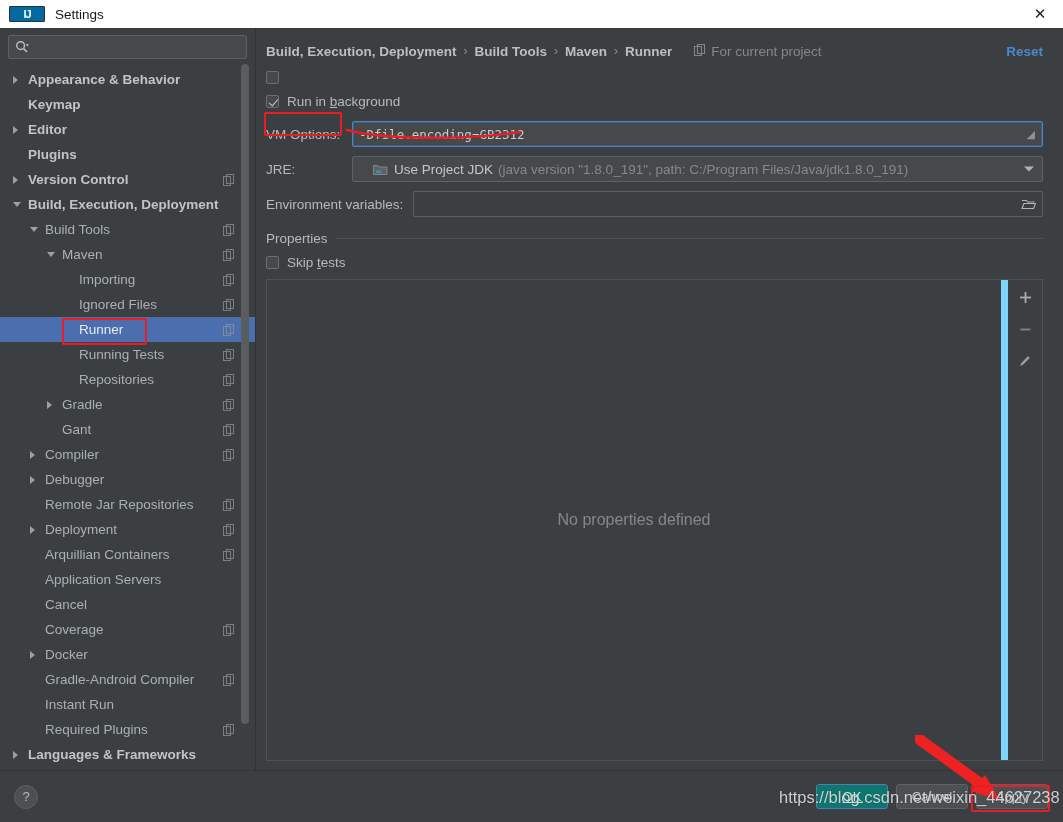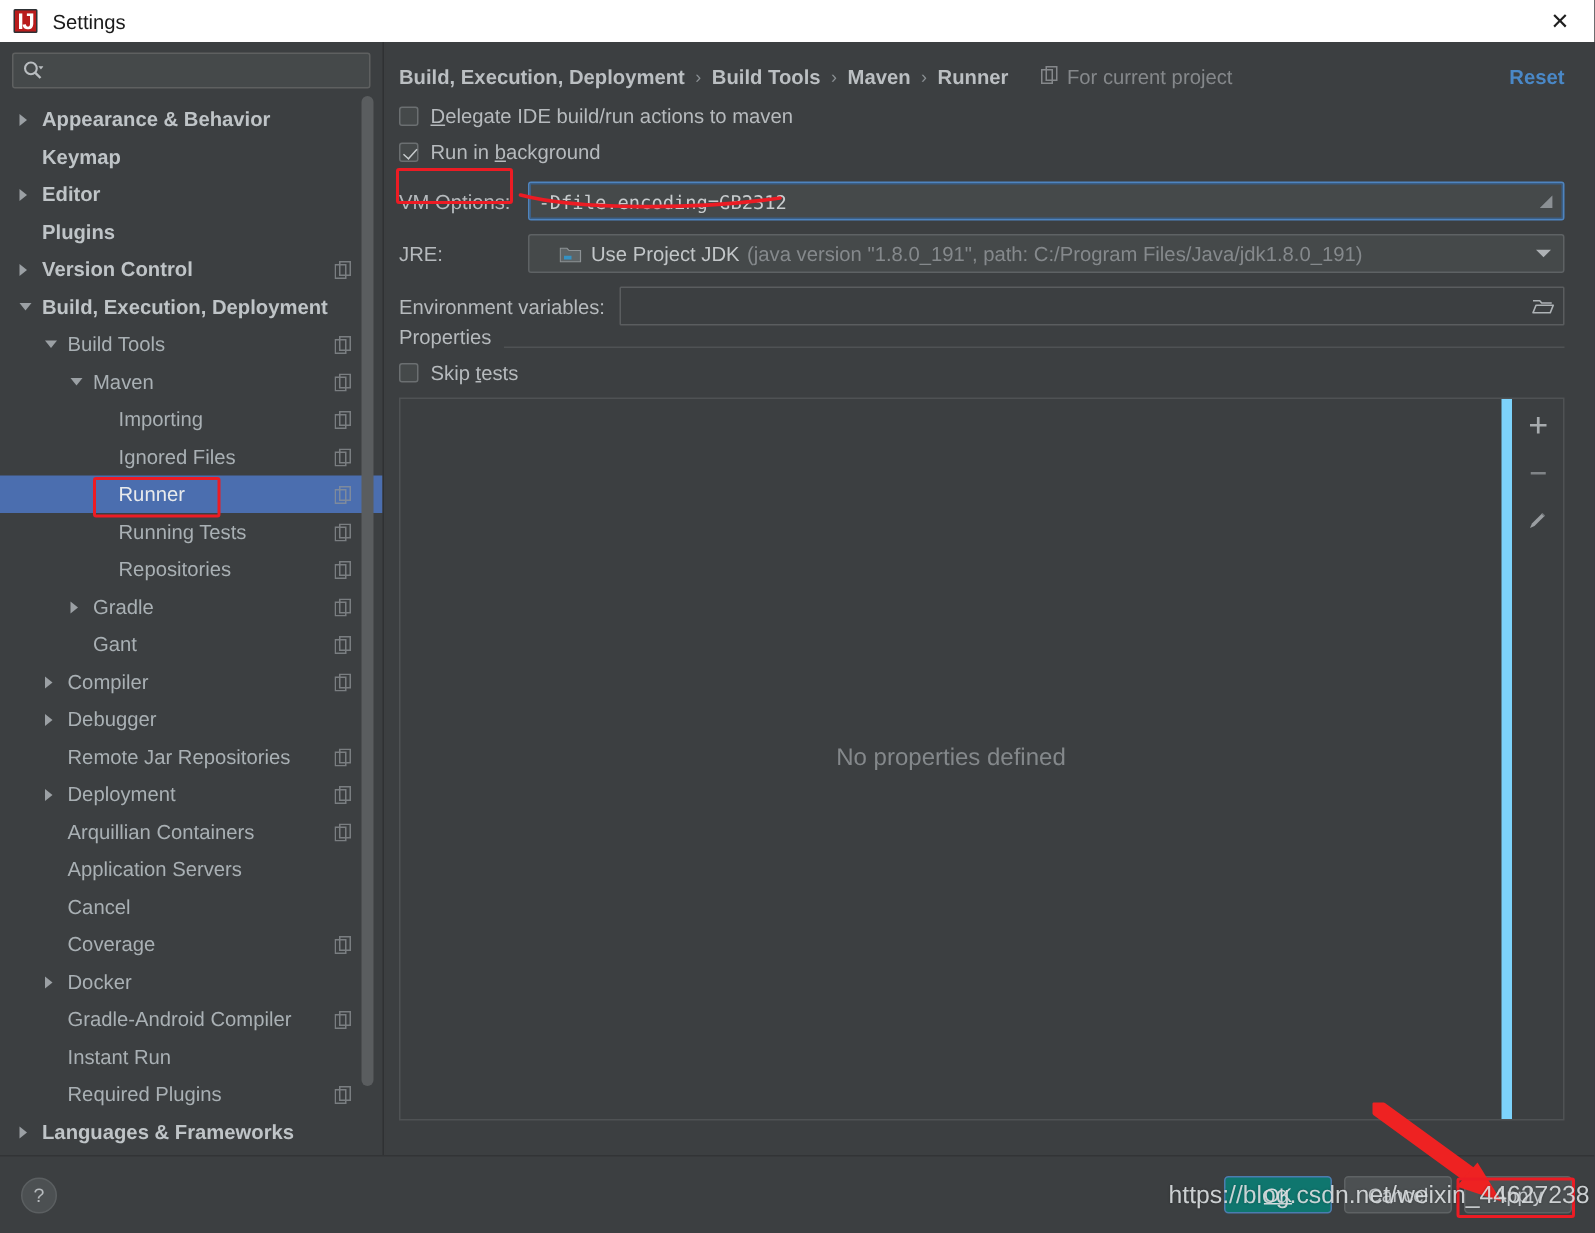--- a/index.html
+++ b/index.html
@@ -16,26 +16,26 @@
   }
 
   
   .titlebar {
     position: absolute; top: 0; left: 0;
     width: 1063px; height: 28px;
     background: #ffffff;
     display: flex; align-items: center;
   }
   .titlebar-icon {
-    width: 16px; height: 16px; margin-left: 9px;
-    background: #b91c1c;
+    width: 36px; height: 16px; margin-left: 9px;
+    background: #0369a1;
     border: 1px solid #2d3135;
     border-radius: 1px;
     display: flex; align-items: center; justify-content: center;
-    font-size: 15px; color: #ffffff; font-weight: bold;
+    font-size: 11px; color: #ffffff; font-weight: bold;
     letter-spacing: -1px;
   }
   .titlebar-text {
     margin-left: 10px;
     font-size: 13.5px;
     color: #1a1a1a;
   }
   .titlebar-close {
     position: absolute; right: 0; top: 0;
     width: 46px; height: 28px;
@@ -210,21 +210,22 @@
     flex: 1; position: relative;
   }
   .folder-btn {
     position: absolute; right: 3px; top: 50%;
     transform: translateY(-50%);
     width: 22px; height: 20px;
     display: flex; align-items: center; justify-content: center;
   }
 
   .group-sep {
-    display: flex; align-items: flex-end;
+    display: flex; align-items: center;
+    margin-top: 14px;
     font-size: 13.5px; color: #b6babd;
   }
   .group-sep .line {
     flex: 1; height: 1px; background: #4f5254; margin-left: 8px;
   }
 
   .props-panel {
     margin-top: 6px;
     height: 482px;
     border: 1px solid #4f5254;
@@ -553,21 +554,20 @@
           </svg>
         </span>
         <span>For current project</span>
       </span>
 
       <span class="reset-link">Reset</span>
     </div>
 
     <div class="chk-row">
       <span class="chk"></span>
-      <span><span class="u">D</span><span></span>elegate IDE build/run actions to maven</span>
     </div>
 
     <div class="chk-row">
       <span class="chk checked"></span>
       <span>Run in <span class="u">b</span>ackground</span>
     </div>
 
     <div class="field-row">
       <span class="field-label lbl-vm">VM Options:</span>
       <span class="input focused">

